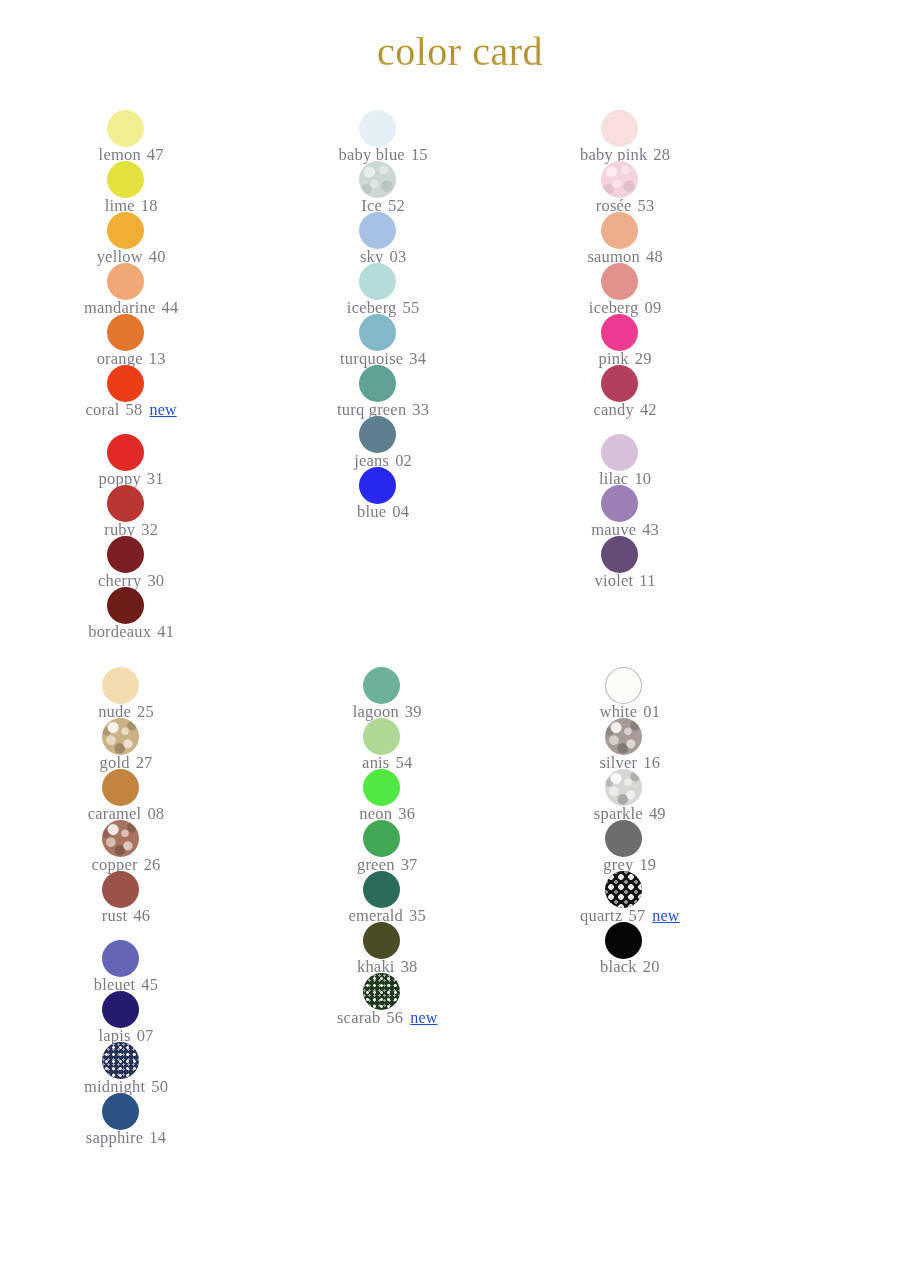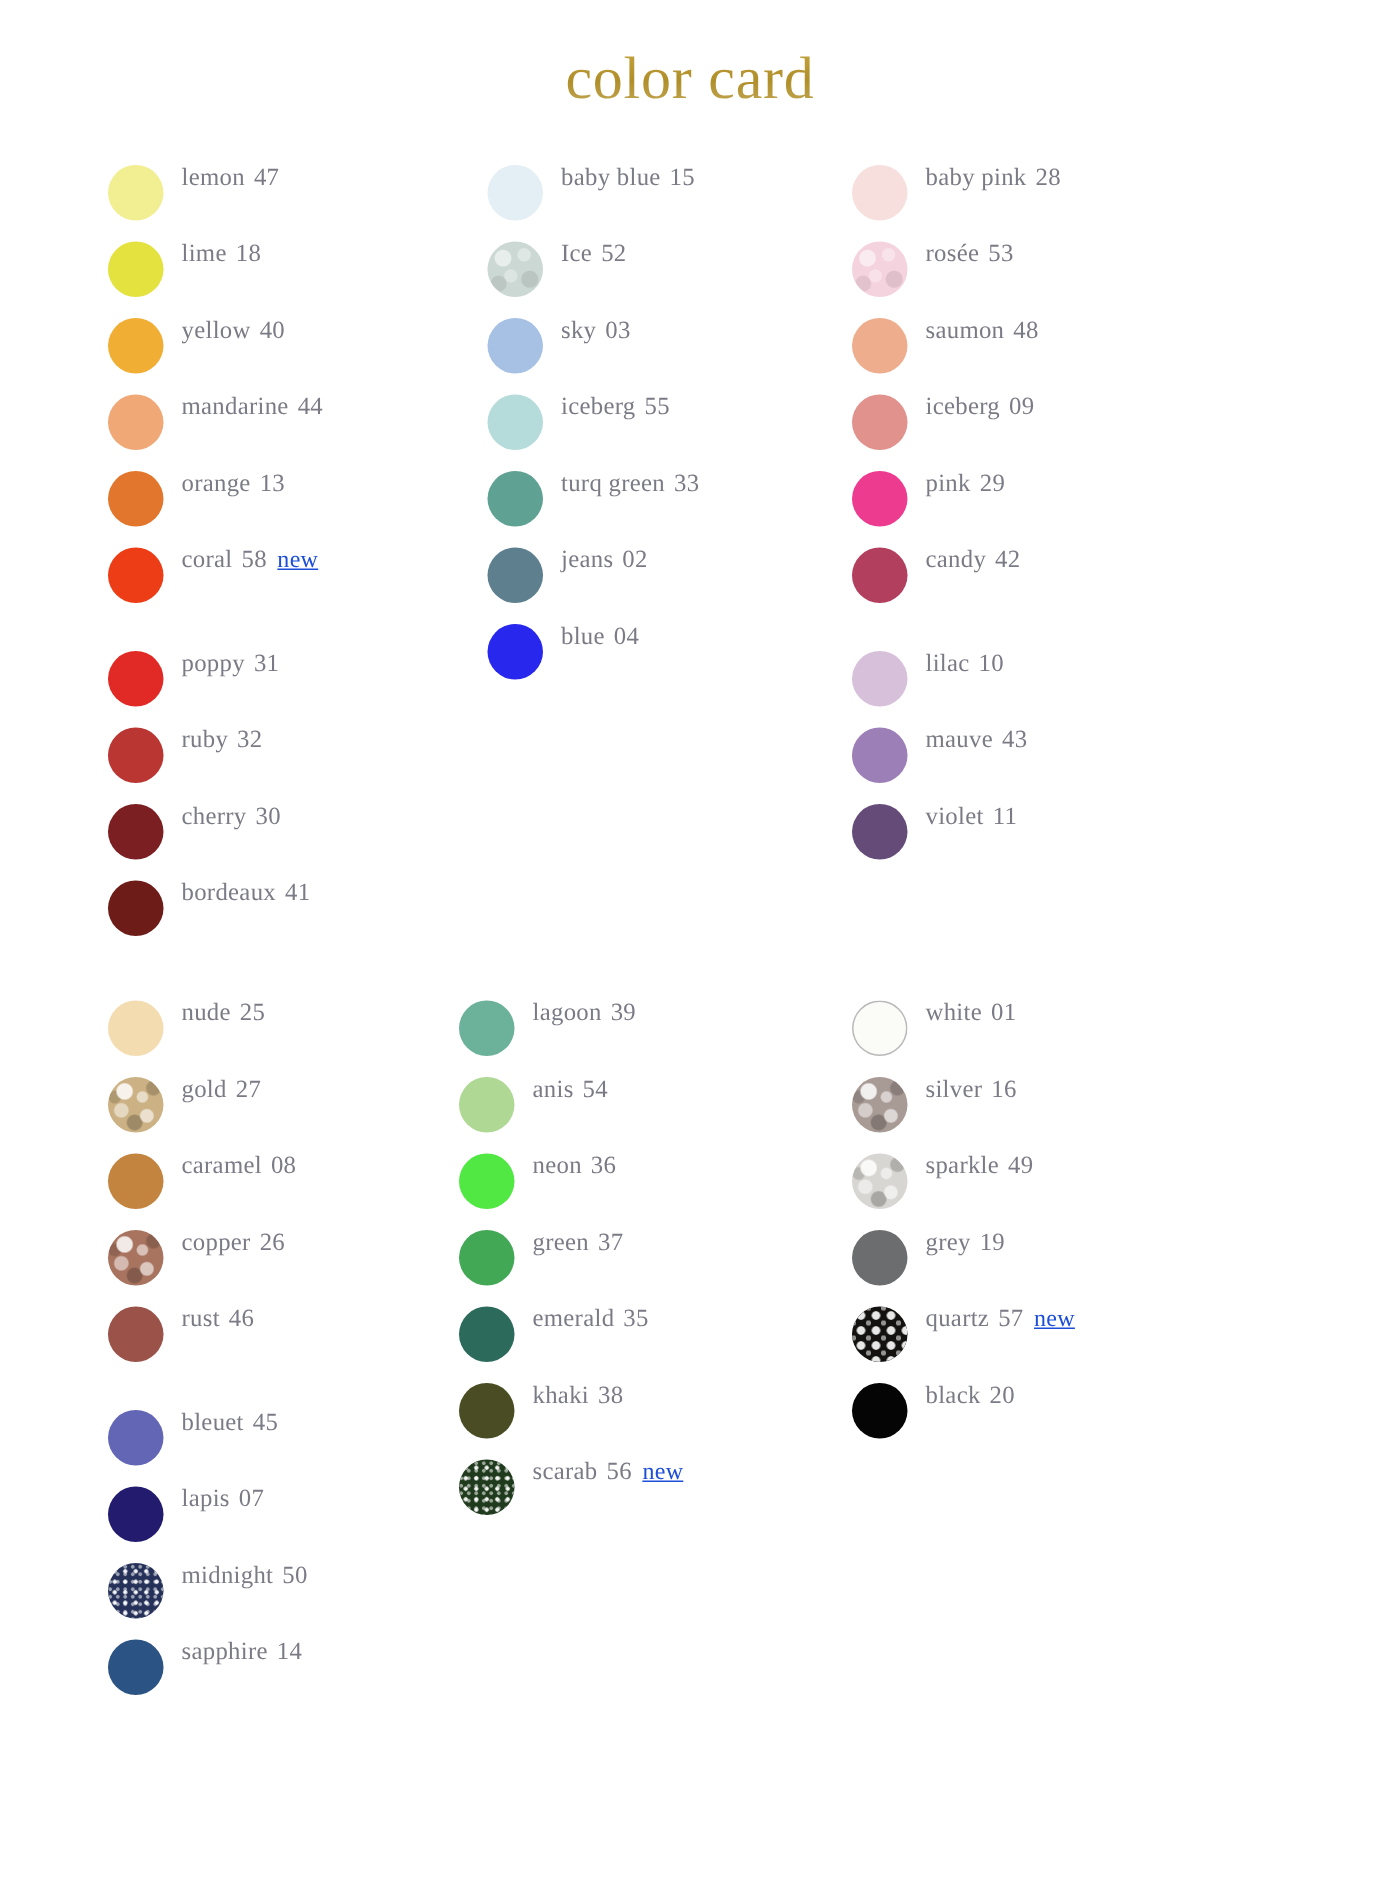--- a/index.html
+++ b/index.html
@@ -39,20 +39,22 @@
 
   .col {
     position: absolute;
     top: 0;
   }
 
   .swatch-row {
     position: relative;
     height: 51px;
     display: flex;
+    align-items: center;
+    flex-direction: column;
   }
 
   .swatch {
     width: 37px;
     height: 37px;
     border-radius: 50%;
     flex: 0 0 37px;
     position: relative;
     overflow: hidden;
   }
@@ -205,20 +207,24 @@
           </div>
           <div class="swatch-row">
             <div class="swatch " style="background: rgb(166, 193, 228);"></div>
             <div class="swatch-label"><span class="swatch-name">sky</span><span class="swatch-code">03</span></div>
           </div>
           <div class="swatch-row">
             <div class="swatch " style="background: rgb(181, 220, 218);"></div>
             <div class="swatch-label"><span class="swatch-name">iceberg</span><span class="swatch-code">55</span></div>
           </div>
           <div class="swatch-row">
+            <div class="swatch " style="background: rgb(131, 184, 202);"></div>
+            <div class="swatch-label"><span class="swatch-name">turquoise</span><span class="swatch-code">34</span></div>
+          </div>
+          <div class="swatch-row">
             <div class="swatch " style="background: rgb(95, 162, 148);"></div>
             <div class="swatch-label"><span class="swatch-name">turq green</span><span class="swatch-code">33</span></div>
           </div>
           <div class="swatch-row">
             <div class="swatch " style="background: rgb(93, 127, 142);"></div>
             <div class="swatch-label"><span class="swatch-name">jeans</span><span class="swatch-code">02</span></div>
           </div>
           <div class="swatch-row">
             <div class="swatch " style="background: rgb(39, 39, 237);"></div>
             <div class="swatch-label"><span class="swatch-name">blue</span><span class="swatch-code">04</span></div>
@@ -304,21 +310,21 @@
           <div class="swatch-row">
             <div class="swatch tex-glitter" style="background: rgb(37, 49, 88);"></div>
             <div class="swatch-label"><span class="swatch-name">midnight</span><span class="swatch-code">50</span></div>
           </div>
           <div class="swatch-row">
             <div class="swatch " style="background: rgb(43, 83, 131);"></div>
             <div class="swatch-label"><span class="swatch-name">sapphire</span><span class="swatch-code">14</span></div>
           </div>
         </div>
       </div>
-      <div class="col" style="left: 306px;">
+      <div class="col" style="left: 325px;">
         <div>
           <div class="swatch-row">
             <div class="swatch " style="background: rgb(108, 178, 154);"></div>
             <div class="swatch-label"><span class="swatch-name">lagoon</span><span class="swatch-code">39</span></div>
           </div>
           <div class="swatch-row">
             <div class="swatch " style="background: rgb(174, 216, 148);"></div>
             <div class="swatch-label"><span class="swatch-name">anis</span><span class="swatch-code">54</span></div>
           </div>
           <div class="swatch-row">

